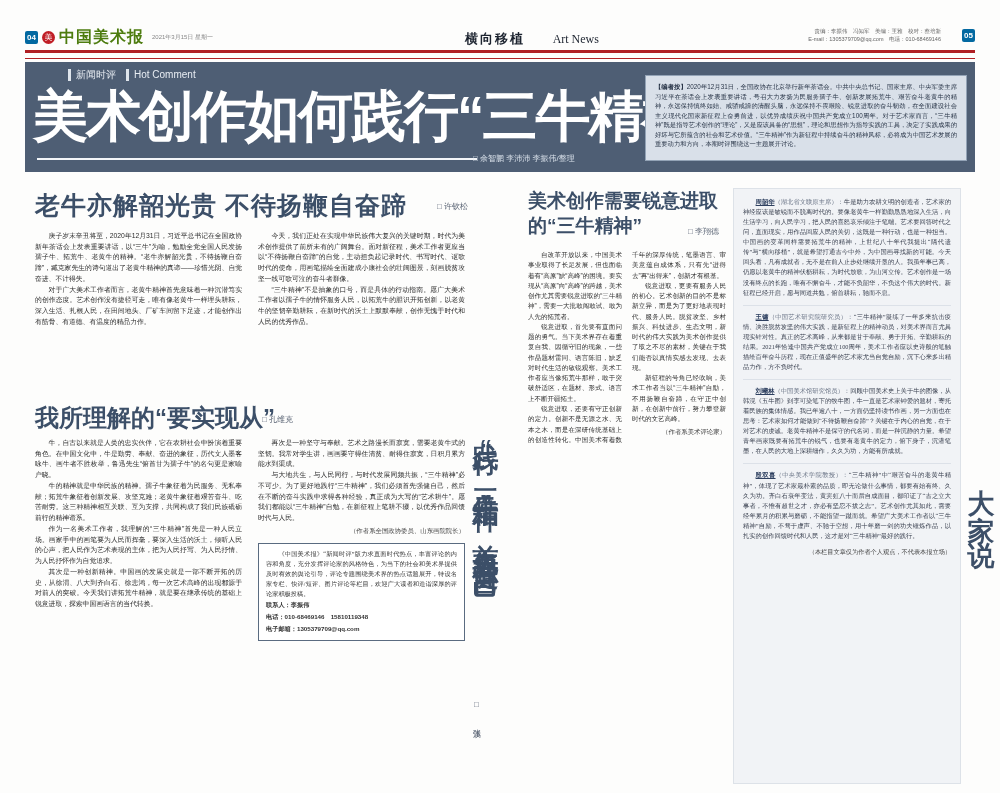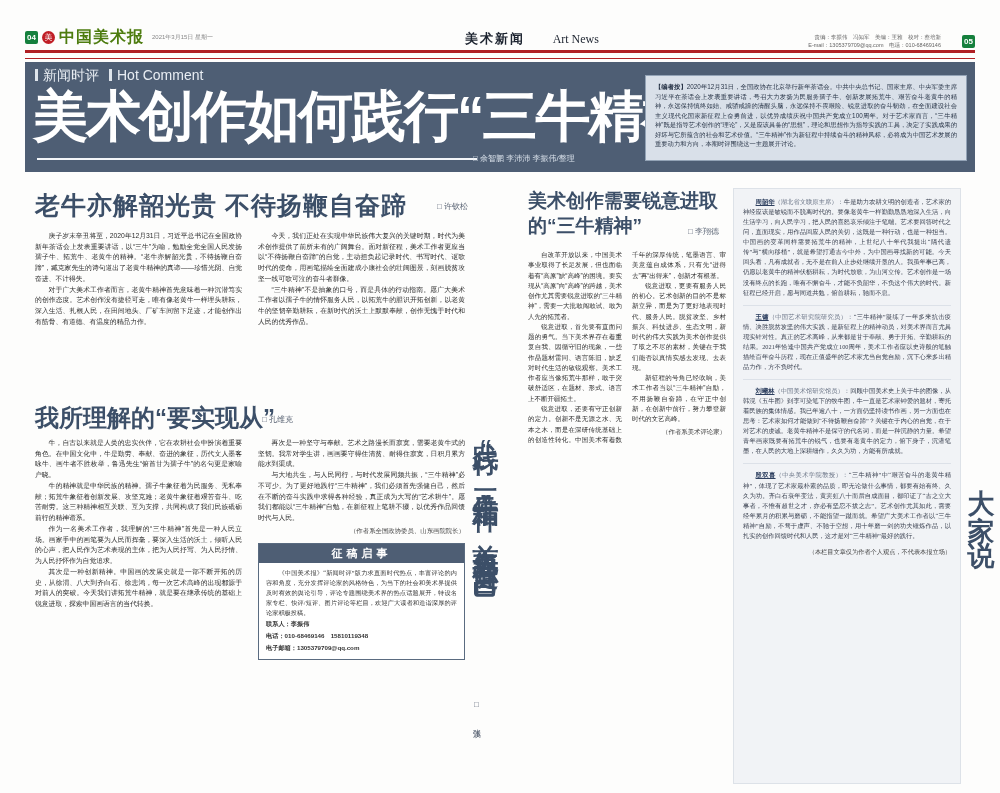--- a/index.html
+++ b/index.html
@@ -2,36 +2,36 @@
 <html><head>
 <meta charset="utf-8">
 <style>
   html,body{margin:0;padding:0;}
   body{width:1000px;height:793px;position:relative;background:#fdfdfc;
        font-family:"Liberation Sans","DejaVu Sans",sans-serif;color:#222;overflow:hidden;}
   .abs{position:absolute;}
   
   #masthead{top:27px;left:25px;width:950px;height:24px;}
   .mh-left{position:absolute;left:0;top:0;display:flex;align-items:center;gap:4px;}
-  .page-badge{display:inline-flex;align-items:center;justify-content:center;background:#15803d;color:#fff;
+  .page-badge{display:inline-flex;align-items:center;justify-content:center;background:#0369a1;color:#fff;
       font-weight:bold;font-size:8px;width:13px;height:13px;border-radius:2px;}
   .logo-circle{width:13px;height:13px;border-radius:50%;background:#c01e26;color:#fff;font-size:8px;
       display:inline-flex;align-items:center;justify-content:center;}
   .mh-title{color:#4d7c0f;font-family:"Liberation Serif",serif;font-weight:bold;font-size:16px;letter-spacing:1px;}
   .mh-date{font-size:6px;color:#888;margin-left:4px;}
   .mh-center{position:absolute;left:440px;top:3px;font-size:13px;color:#1d2430;}
   .mh-center b{font-family:"Liberation Serif",serif;letter-spacing:2px;}
   .mh-center span{font-family:"Liberation Serif",serif;font-size:12px;margin-left:24px;}
-  .mh-right{position:absolute;right:0;top:6px;display:flex;align-items:center;gap:21px;}
+  .mh-right{position:absolute;right:0;top:0;display:flex;align-items:center;gap:21px;}
   .mh-right .lines{text-align:right;font-size:5.5px;color:#666;line-height:1.5;}
   
   #red-rule{top:50px;left:25px;width:950px;height:5px;border-top:3px solid #b01f24;border-bottom:1px solid #b01f24;}
   
   #banner{top:62px;left:25px;width:950px;height:110px;background:#4e5e74;}
-  #section-labels{position:absolute;left:10px;top:7px;color:#e8edf3;font-size:14px;display:flex;gap:10px;}
+  #section-labels{position:absolute;left:0;top:7px;color:#e8edf3;font-size:10px;display:flex;gap:10px;padding-left:43px;}
   #section-labels .seg{border-left:3px solid #dfe5ec;padding-left:5px;line-height:12px;}
   #headline{position:absolute;left:8px;top:26px;width:625px;color:#ffffff;font-size:55px;font-weight:900;
       letter-spacing:-2px;line-height:1.05;white-space:nowrap;}
   #headline-rule{position:absolute;left:12px;top:96px;width:440px;border-top:2px solid #f2f5f8;}
   #banner-byline{position:absolute;left:448px;top:91px;color:#d9e1ea;font-size:8px;}
   #editor-box{position:absolute;right:8px;top:13px;width:322px;height:86px;background:#d9e0e9;
       border:1px solid #93a3b6;padding:6px 9px;box-sizing:border-box;}
   #editor-box p{margin:0;font-size:6.3px;line-height:1.52;text-align:justify;color:#273346;}
   #editor-box .lbl{font-weight:bold;}
   
@@ -84,21 +84,21 @@
 <body>
 
 <div id="masthead" class="abs">
   <div class="mh-left">
     <span class="page-badge">04</span>
     <span class="logo-circle">美</span>
     <span class="mh-title">中国美术报</span>
     <span class="mh-date">2021年3月15日 星期一</span>
   </div>
   <div class="mh-center">
-    <b>美术新闻</b>
+    <b>横向移植</b>
     <span>Art News</span>
   </div>
   <div class="mh-right">
     <div class="lines">
       <div>责编：李振伟　冯知军　美编：王雅　校对：蔡培新</div>
       <div>E-mail：1305379709@qq.com　电话：010-68469146</div>
     </div>
     <span class="page-badge">05</span>
   </div>
 </div>
@@ -136,21 +136,20 @@
       <p>作为一名美术工作者，我理解的“三牛精神”首先是一种人民立场。画家手中的画笔要为人民而挥毫，要深入生活的沃土，倾听人民的心声，把人民作为艺术表现的主体，把为人民抒写、为人民抒情、为人民抒怀作为自觉追求。</p>
       <p>其次是一种创新精神。中国画的发展史就是一部不断开拓的历史，从徐渭、八大到齐白石、徐悲鸿，每一次艺术高峰的出现都源于对前人的突破。今天我们讲拓荒牛精神，就是要在继承传统的基础上锐意进取，探索中国画语言的当代转换。</p>
     </div>
   <div class="a2col">
     <div class="bodytext">
         <p>再次是一种坚守与奉献。艺术之路漫长而寂寞，需要老黄牛式的坚韧。我常对学生讲，画画要守得住清贫、耐得住寂寞，日积月累方能水到渠成。</p>
         <p>与大地共生，与人民同行，与时代发展同频共振，“三牛精神”必不可少。为了更好地践行“三牛精神”，我们必须首先强健自己，然后在不断的奋斗实践中求得各种经验，真正成为大写的“艺术耕牛”。愿我们都能以“三牛精神”自勉，在新征程上笔耕不辍，以优秀作品回馈时代与人民。</p>
       </div>
     <div class="endnote">（作者系全国政协委员、山东画院院长）</div>
     <div id="notice">
-      <div id="notice-header">征稿启事</div>
       <div id="notice-body">
         <p>《中国美术报》“新闻时评”版力求直面时代热点，丰富评论的内容和角度，充分发挥评论家的风格特色，为当下的社会和美术界提供及时有效的舆论引导，评论专题围绕美术界的热点话题展开，特设名家专栏、快评/短评、图片评论等栏目，欢迎广大读者和造诣深厚的评论家积极投稿。</p>
         <p class="contact">联系人：李振伟</p>
         <p class="contact">电话：010-68469146　15810119348</p>
         <p class="contact">电子邮箱：1305379709@qq.com</p>
       </div>
     </div>
   </div>
 </div>
 

